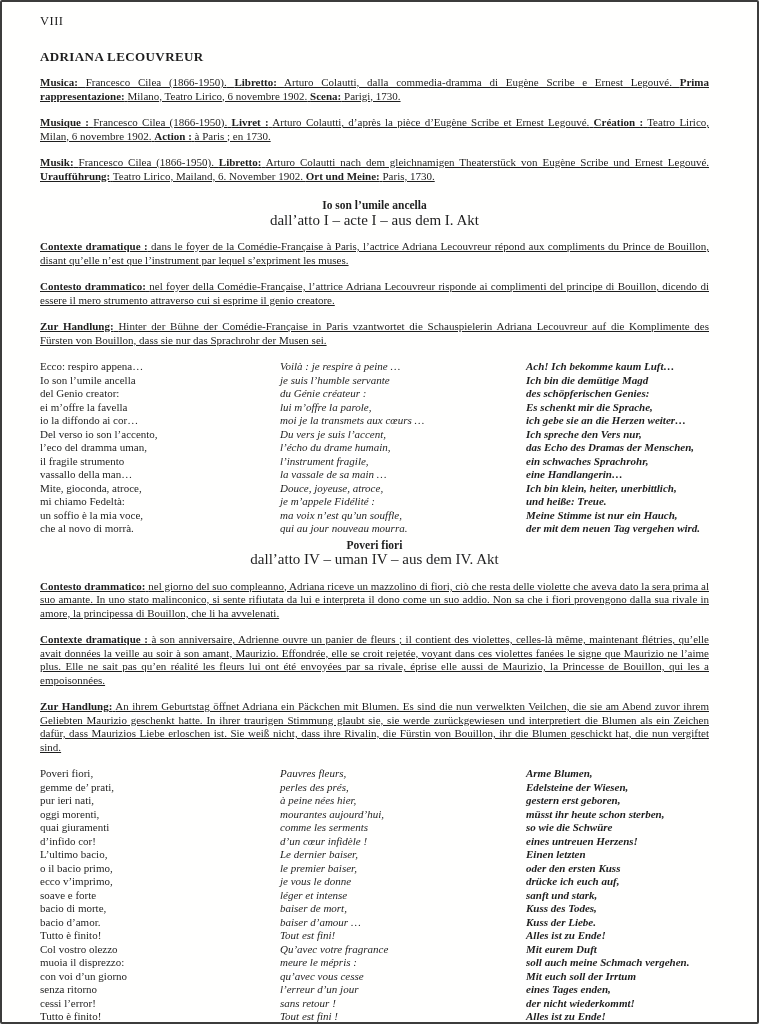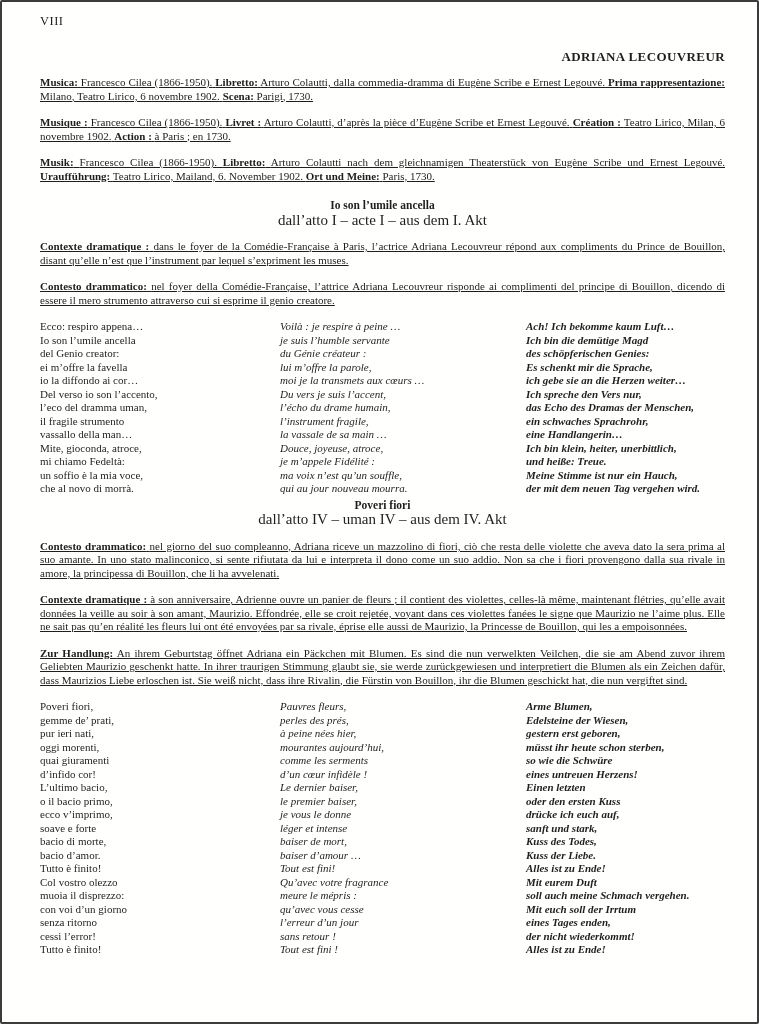--- a/index.html
+++ b/index.html
@@ -4,31 +4,31 @@
 <style>
   html, body { margin: 0; padding: 0; background: #ffffff; }
   .page {
     position: relative;
     width: 759px;
     height: 1024px;
     box-sizing: border-box;
     background: #fffffe;
     border: 2px solid #3c3c3c;
     border-radius: 2px;
-    padding: 13px 32px 10px 38px;
+    padding: 13px 48px 10px 38px;
     overflow: hidden;
     font-family: "Liberation Serif", "DejaVu Serif", serif;
     color: #1e1e1e;
     font-size: 11px;
     line-height: 13.5px;
   }
   .page-number { font-size: 12.5px; letter-spacing: .5px; }
   .opera-title {
     margin-top: 21px;
-    text-align: right;
+    text-align: left;
     font-weight: bold;
     font-size: 13px;
     letter-spacing: .4px;
   }
   p.body-par {
     margin: 13px 0 0 0;
     text-align: justify;
     text-decoration: underline;
   }
   p.body-par b { font-weight: bold; }
@@ -92,20 +92,24 @@
     <div class="section-subtitle">dall’atto I – acte I – aus dem I. Akt</div>
   </div>
 
   <p class="body-par">
     <b>Contexte dramatique :</b>
     <span>dans le foyer de la Comédie-Française à Paris, l’actrice Adriana Lecouvreur répond aux compliments du Prince de Bouillon, disant qu’elle n’est que l’instrument par lequel s’expriment les muses.</span>
   </p>
   <p class="body-par">
     <b>Contesto drammatico:</b>
     <span>nel foyer della Comédie-Française, l’attrice Adriana Lecouvreur risponde ai complimenti del principe di Bouillon, dicendo di essere il mero strumento attraverso cui si esprime il genio creatore.</span>
+  </p>
+  <p class="body-par">
+    <b>Zur Handlung:</b>
+    <span>Hinter der Bühne der Comédie-Française in Paris vzantwortet die Schauspielerin Adriana Lecouvreur auf die Komplimente des Fürsten von Bouillon, dass sie nur das Sprachrohr der Musen sei.</span>
   </p>
 
   <div class="verse-row">
     <div class="verse-col it">Ecco: respiro appena…
 Io son l’umile ancella
 del Genio creator:
 ei m’offre la favella
 io la diffondo ai cor…
 Del verso io son l’accento,
 l’eco del dramma uman,

